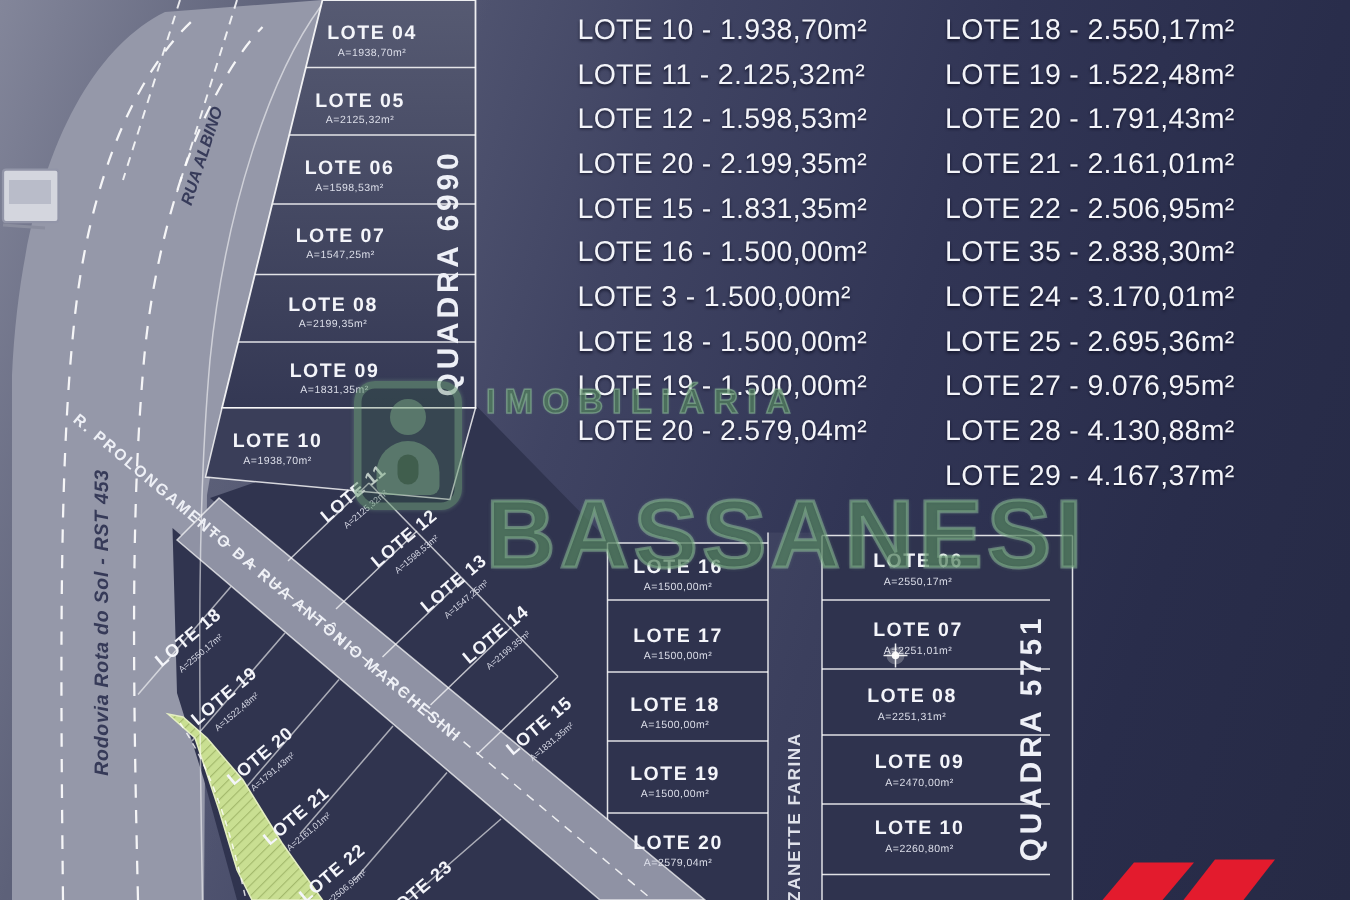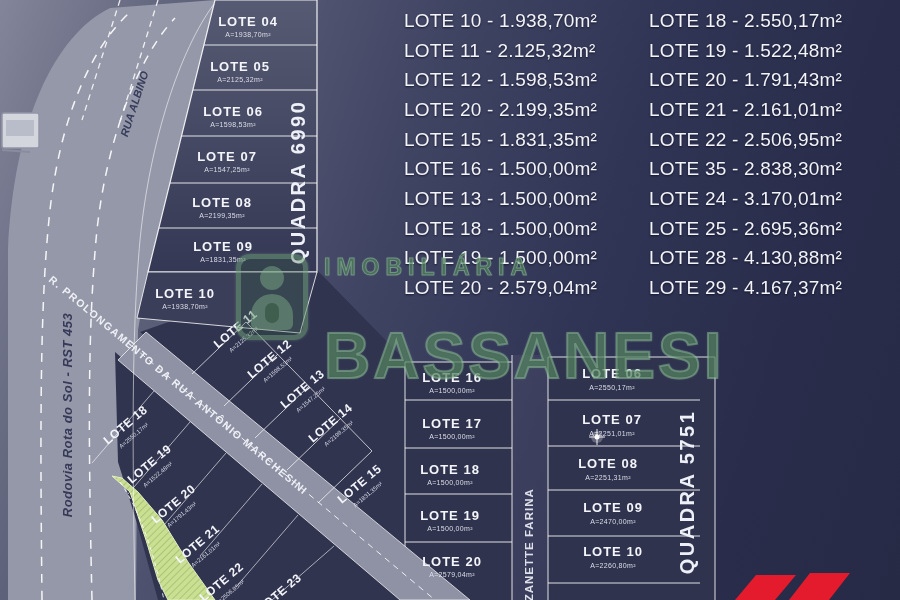--- a/index.html
+++ b/index.html
@@ -3,21 +3,21 @@
 <meta charset="utf-8">
 <style>
   html,body{margin:0;padding:0;}
   .stage{
     position:relative;width:900px;height:600px;overflow:hidden;
     font-family:"Liberation Sans",sans-serif;
     background:linear-gradient(108deg,#83869a 0%,#5d6179 18%,#42466402 30%,#42466400 0),
                linear-gradient(108deg,#7e8196 0%,#5a5e78 20%,#404463 42%,#313555 62%,#292d4b 82%,#262a45 100%);
   }
   svg.map{position:absolute;left:0;top:0;z-index:1;}
-  .lot-list{position:absolute;top:6px;z-index:2;margin-left:19px;}
+  .lot-list{position:absolute;top:6px;z-index:2;}
   .list-left{left:385px;}
   .list-right{left:630px;}
   .lot-row{height:29.7px;display:flex;align-items:center;font-size:19px;color:#f3f4f9;
     text-shadow:0 1px 2px rgba(8,10,28,.75);letter-spacing:.2px;white-space:nowrap;}
   .watermark{position:absolute;left:236px;top:254px;z-index:3;display:flex;gap:16px;align-items:flex-start;pointer-events:none;}
   .wm-logo{width:62px;height:76px;border:5px solid rgba(130,180,140,.40);border-radius:14px;
     background:rgba(52,92,62,.28);position:relative;box-shadow:0 0 3px rgba(150,200,160,.35);}
   .wm-head{position:absolute;top:7px;left:50%;transform:translateX(-50%);width:24px;height:24px;border-radius:50%;background:rgba(130,180,140,.45);}
   .wm-body{position:absolute;bottom:5px;left:50%;transform:translateX(-50%);width:42px;height:36px;border-radius:21px 21px 6px 6px;background:rgba(130,180,140,.45);}
   .wm-keyhole{position:absolute;bottom:12px;left:50%;transform:translateX(-50%);width:14px;height:20px;border-radius:7px;background:rgba(40,70,48,.5);}
@@ -225,35 +225,36 @@
     </g>
   </svg>
 
   <div class="lot-list list-left">
     <div class="lot-row">LOTE 10 - 1.938,70m²</div>
     <div class="lot-row">LOTE 11 - 2.125,32m²</div>
     <div class="lot-row">LOTE 12 - 1.598,53m²</div>
     <div class="lot-row">LOTE 20 - 2.199,35m²</div>
     <div class="lot-row">LOTE 15 - 1.831,35m²</div>
     <div class="lot-row">LOTE 16 - 1.500,00m²</div>
-    <div class="lot-row">LOTE 13 - 1.500,00m²</div>
+    <div class="lot-row">LOTE 3 - 1.500,00m²</div>
     <div class="lot-row">LOTE 18 - 1.500,00m²</div>
     <div class="lot-row">LOTE 19 - 1.500,00m²</div>
     <div class="lot-row">LOTE 20 - 2.579,04m²</div>
   </div>
 
   <div class="lot-list list-right">
     <div class="lot-row">LOTE 18 - 2.550,17m²</div>
     <div class="lot-row">LOTE 19 - 1.522,48m²</div>
     <div class="lot-row">LOTE 20 - 1.791,43m²</div>
     <div class="lot-row">LOTE 21 - 2.161,01m²</div>
     <div class="lot-row">LOTE 22 - 2.506,95m²</div>
     <div class="lot-row">LOTE 35 - 2.838,30m²</div>
     <div class="lot-row">LOTE 24 - 3.170,01m²</div>
     <div class="lot-row">LOTE 25 - 2.695,36m²</div>
+    <div class="lot-row">LOTE 27 - 9.076,95m²</div>
     <div class="lot-row">LOTE 28 - 4.130,88m²</div>
     <div class="lot-row">LOTE 29 - 4.167,37m²</div>
   </div>
 
   <div class="watermark">
     <div class="wm-logo">
       <div class="wm-head"></div>
       <div class="wm-body"></div>
       <div class="wm-keyhole"></div>
     </div>

